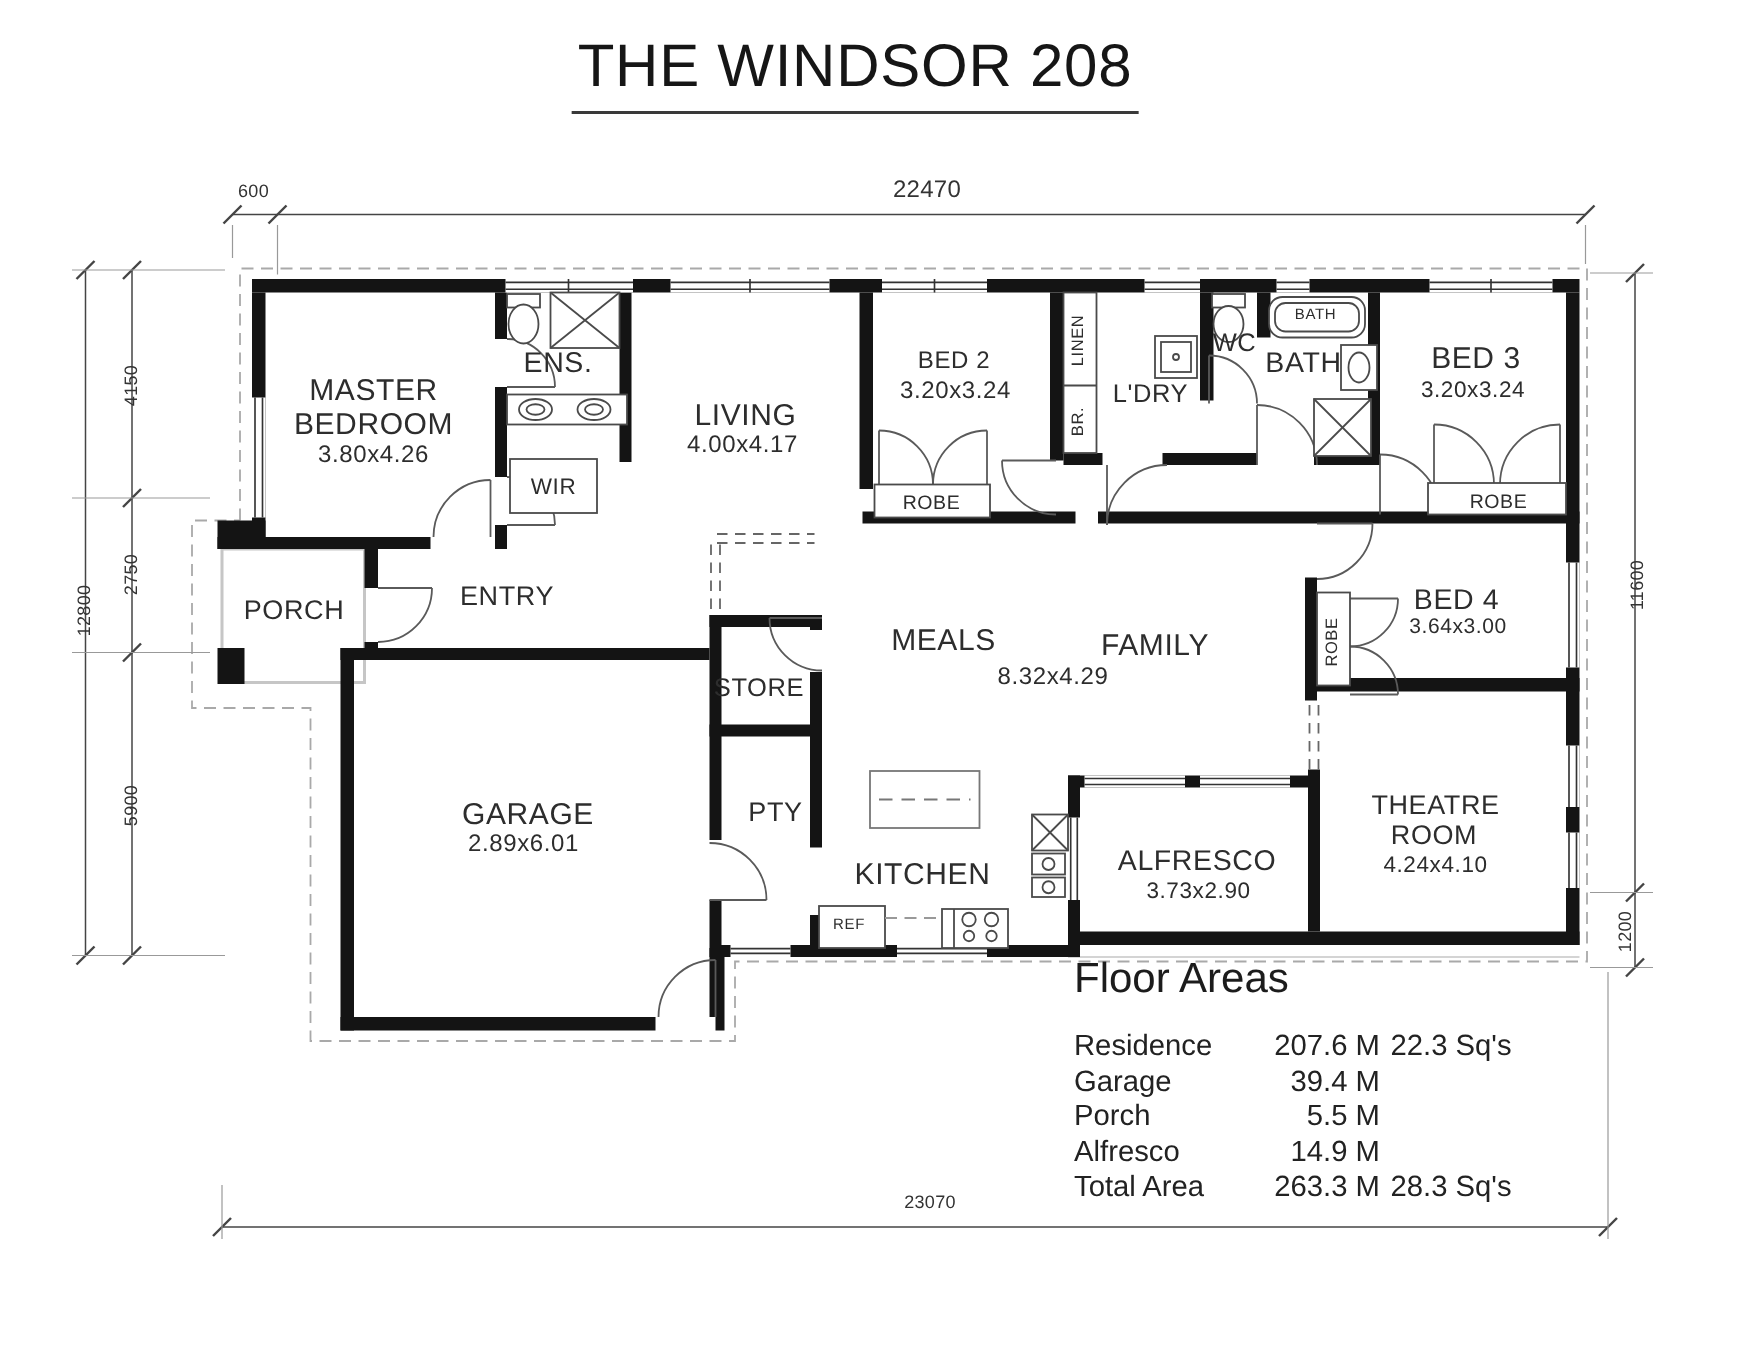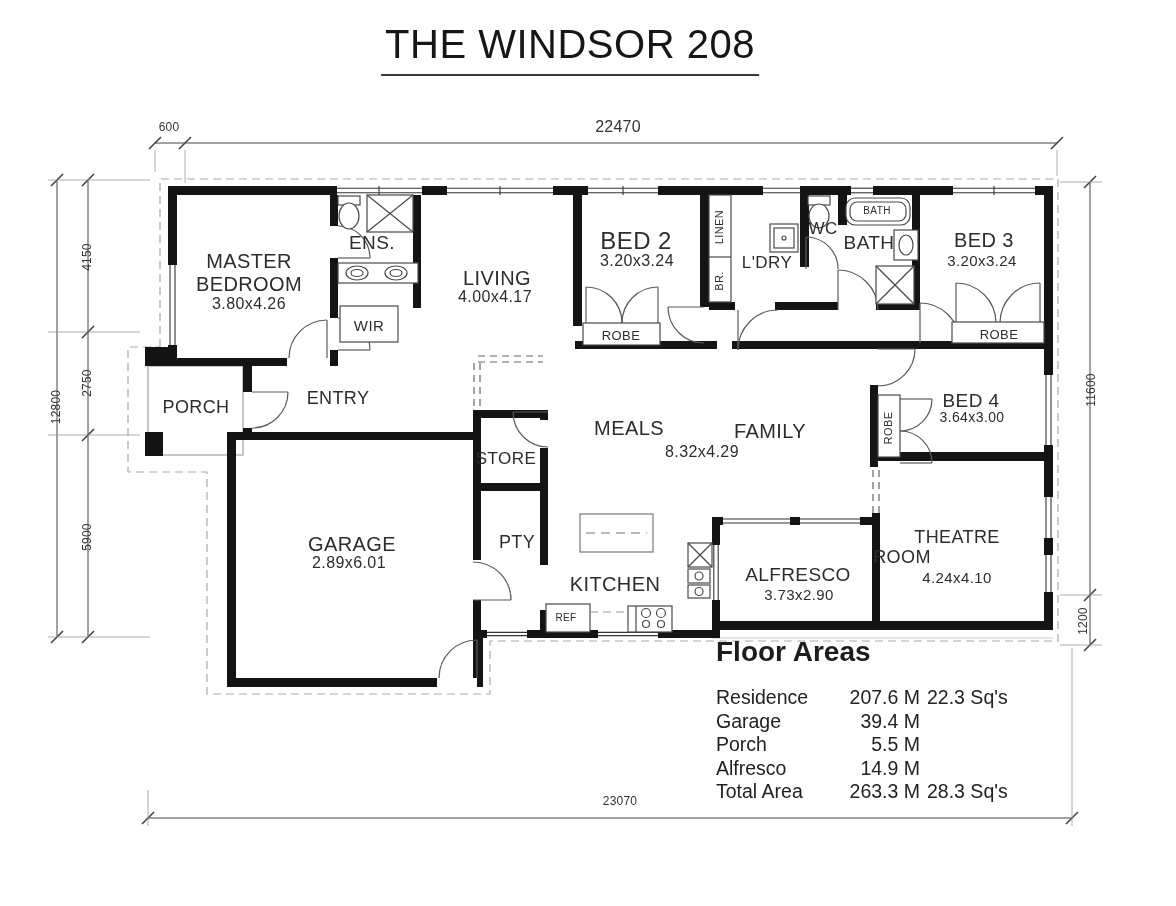--- a/index.html
+++ b/index.html
@@ -6,21 +6,21 @@
   .stage{position:relative;width:1176px;height:906px;background:#fff;overflow:hidden;
          font-family:"Liberation Sans", sans-serif;}
   .stage svg{position:absolute;left:0;top:0;}
   .title{position:absolute;left:570px;top:22px;transform:translateX(-50%);
          font-size:40px;color:#161616;letter-spacing:.5px;white-space:nowrap;
          border-bottom:2px solid #3a3a3a;padding:0 4px 7px 4px;}
   .lbl{position:absolute;transform:translate(-50%,-50%);white-space:nowrap;
        color:#2d2d2d;letter-spacing:.4px;}
   .rot{transform:translate(-50%,-50%) rotate(-90deg);}
   .dim{color:#333;letter-spacing:.2px;}
-  .fa-head{position:absolute;left:716px;top:636px;font-size:28px;color:#1c1c1c;font-weight:bold;}
+  .fa-head{position:absolute;left:716px;top:636px;font-size:28px;color:#1c1c1c;}
   .fa-rows{position:absolute;left:716px;top:686px;}
   .fa-row{display:flex;font-size:19.5px;line-height:23.6px;color:#222;}
   .fa-label{width:128px;}
   .fa-metric{width:76px;text-align:right;}
   .fa-extra{margin-left:7px;}
 </style>
 </head>
 <body>
 
 <div class="stage">
@@ -322,21 +322,21 @@
 <div class="lbl dim rot" style="left:1083px;top:621px;font-size:12px">1200</div>
 <div class="lbl dim" style="left:620px;top:801px;font-size:12px">23070</div>
 
 <div class="lbl" style="left:249px;top:261px;font-size:20px">MASTER</div>
 <div class="lbl" style="left:249px;top:284px;font-size:20px">BEDROOM</div>
 <div class="lbl" style="left:249px;top:304px;font-size:16px">3.80x4.26</div>
 <div class="lbl" style="left:372px;top:243px;font-size:19px">ENS.</div>
 <div class="lbl" style="left:369px;top:325px;font-size:15px">WIR</div>
 <div class="lbl" style="left:497px;top:278px;font-size:20px">LIVING</div>
 <div class="lbl" style="left:495px;top:297px;font-size:16px">4.00x4.17</div>
-<div class="lbl" style="left:636px;top:241px;font-size:24px">BED 2</div>
+<div class="lbl" style="left:636px;top:241px;font-size:16px">BED 2</div>
 <div class="lbl" style="left:637px;top:261px;font-size:16px">3.20x3.24</div>
 <div class="lbl rot" style="left:719px;top:227px;font-size:11px">LINEN</div>
 <div class="lbl rot" style="left:719px;top:281px;font-size:11px">BR.</div>
 <div class="lbl" style="left:621px;top:335px;font-size:13px">ROBE</div>
 <div class="lbl" style="left:767px;top:263px;font-size:17px">L'DRY</div>
 <div class="lbl" style="left:823px;top:229px;font-size:17px">WC</div>
 <div class="lbl" style="left:869px;top:243px;font-size:19px">BATH</div>
 <div class="lbl" style="left:877px;top:210px;font-size:10px">BATH</div>
 <div class="lbl" style="left:984px;top:240px;font-size:20px">BED 3</div>
 <div class="lbl" style="left:982px;top:260px;font-size:15px">3.20x3.24</div>
@@ -351,21 +351,21 @@
 <div class="lbl" style="left:972px;top:417px;font-size:14px">3.64x3.00</div>
 <div class="lbl rot" style="left:888px;top:428px;font-size:11px">ROBE</div>
 <div class="lbl" style="left:352px;top:544px;font-size:20px">GARAGE</div>
 <div class="lbl" style="left:349px;top:563px;font-size:16px">2.89x6.01</div>
 <div class="lbl" style="left:517px;top:542px;font-size:18px">PTY</div>
 <div class="lbl" style="left:615px;top:584px;font-size:20px">KITCHEN</div>
 <div class="lbl" style="left:566px;top:617px;font-size:10px">REF</div>
 <div class="lbl" style="left:798px;top:575px;font-size:19px">ALFRESCO</div>
 <div class="lbl" style="left:799px;top:594px;font-size:15px">3.73x2.90</div>
 <div class="lbl" style="left:957px;top:537px;font-size:18px">THEATRE</div>
-<div class="lbl" style="left:902px;top:557px;font-size:18px">ROOM</div>
+<div class="lbl" style="left:956px;top:557px;font-size:18px">ROOM</div>
 <div class="lbl" style="left:957px;top:577px;font-size:15px">4.24x4.10</div>
 
 <div class="fa-head">Floor Areas</div>
 <div class="fa-rows">
   <div class="fa-row">
     <span class="fa-label">Residence</span>
     <span class="fa-metric">207.6 M</span>
     <span class="fa-extra">22.3 Sq's</span>
   </div>
   <div class="fa-row">

